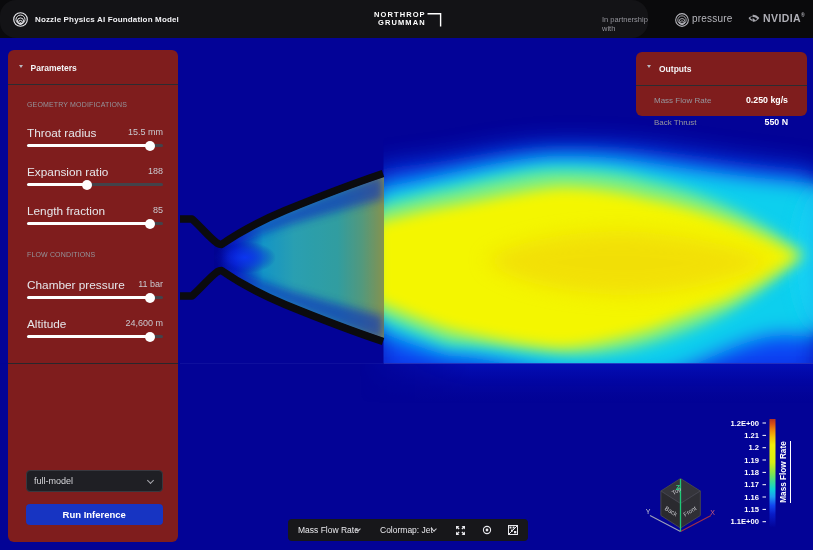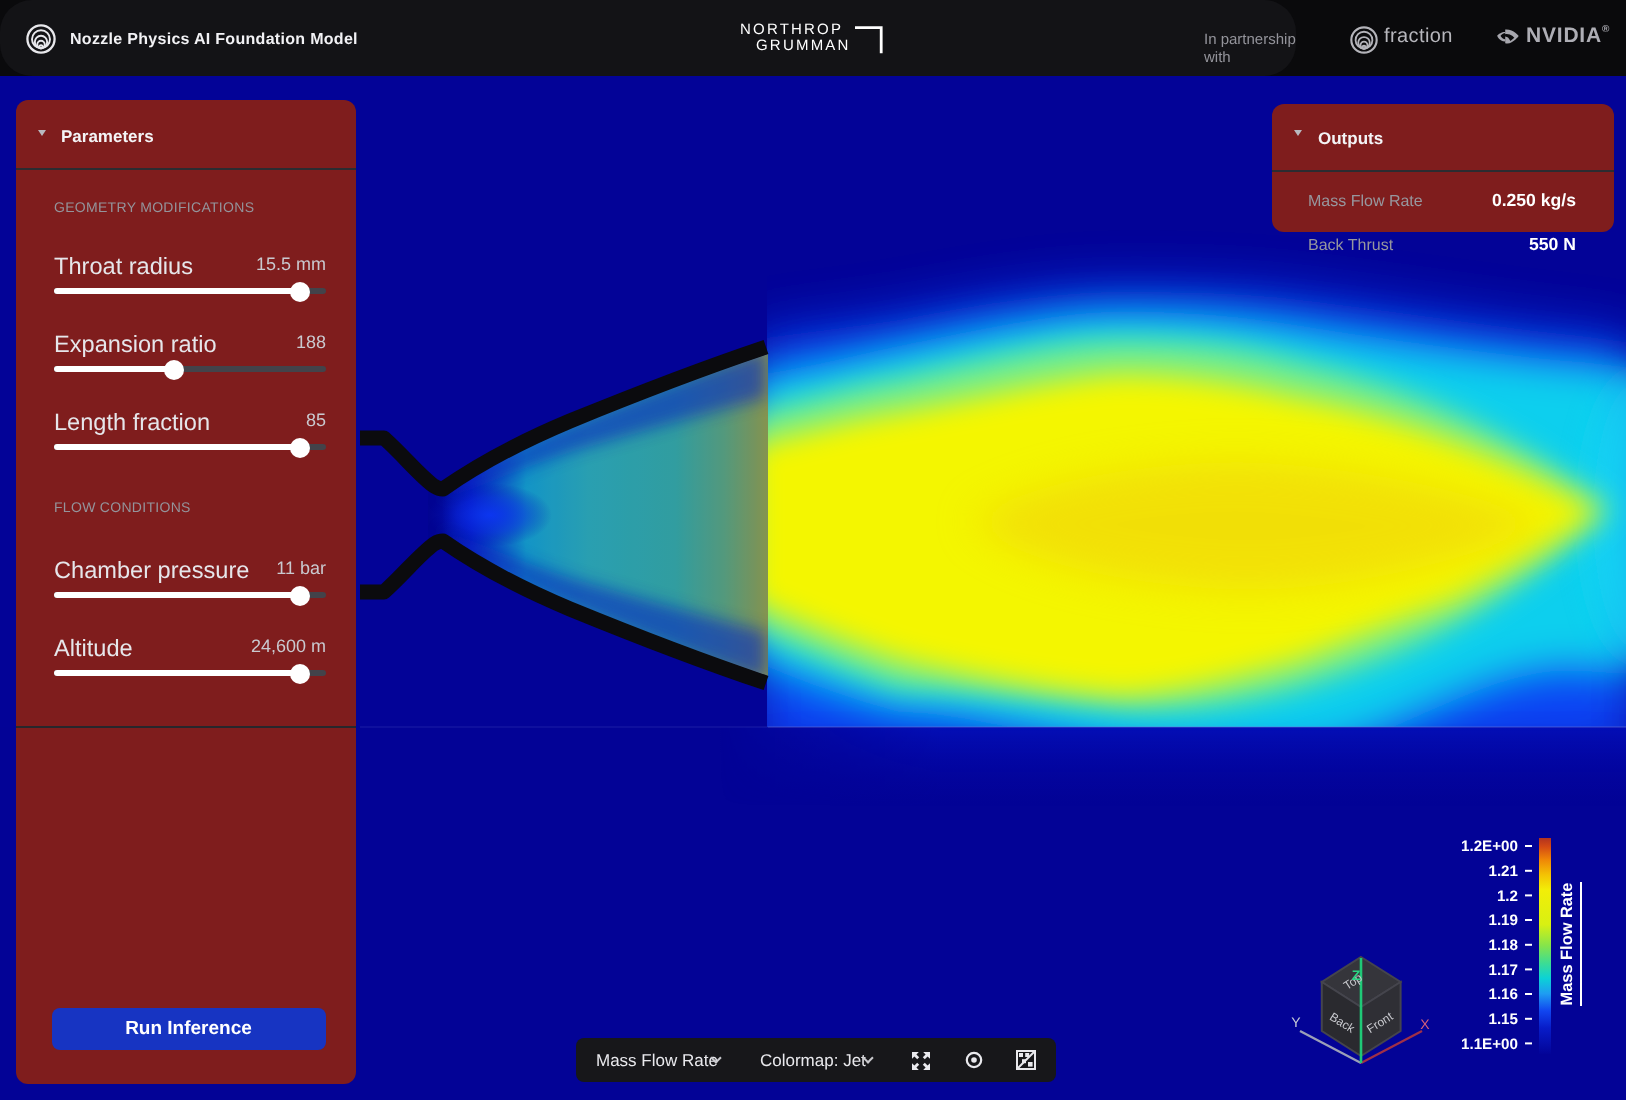--- a/index.html
+++ b/index.html
@@ -163,34 +163,34 @@
 
   <svg class="abs" style="left:13px;top:12px;" width="15" height="15" viewBox="0 0 17 17">
     <circle cx="8.5" cy="8.5" r="7.7" fill="none" stroke="#e8e8ec" stroke-width="1.3"></circle>
     <circle cx="8.5" cy="8.6" r="5.1" fill="none" stroke="#e8e8ec" stroke-width="1.1"></circle>
     <circle cx="8.5" cy="10.2" r="3.5" fill="none" stroke="#e8e8ec" stroke-width="1.1"></circle>
     <circle cx="8.5" cy="11.6" r="2.1" fill="none" stroke="#e8e8ec" stroke-width="1.1"></circle>
     <circle cx="8.5" cy="12.9" r="0.9" fill="none" stroke="#e8e8ec" stroke-width="1.1"></circle>
   </svg>
   <div class="abs" style="left:35px;top:14.5px;color:#f2f2f5;font-size:8px;font-weight:700;letter-spacing:0.15px;">Nozzle Physics AI Foundation Model</div>
 
-  <div class="abs" style="left:370px;top:11px;color:#fff;font-weight:400;font-size:7.5px;letter-spacing:1.1px;line-height:7.7px;text-align:left;">NORTHROP<br><span style="margin-left:8px;">GRUMMAN</span></div>
+  <div class="abs" style="left:370px;top:11px;color:#fff;font-weight:700;font-size:7.5px;letter-spacing:1.1px;line-height:7.7px;text-align:right;">NORTHROP<br><span style="margin-left:8px;">GRUMMAN</span></div>
   <svg class="abs" style="left:426.5px;top:13px;" width="15" height="14" viewBox="0 0 15 14">
     <path d="M0.5 0.8 H 13.6 V 13.6" fill="none" stroke="#fff" stroke-width="1.4"></path>
   </svg>
   <div class="abs" style="left:602px;top:15px;color:#94949b;font-size:7.5px;">In partnership with</div>
 
   <svg class="abs" style="left:675px;top:12.5px;" width="14" height="14" viewBox="0 0 17 17">
     <circle cx="8.5" cy="8.5" r="7.7" fill="none" stroke="#b4b4ba" stroke-width="1.3"></circle>
     <circle cx="8.5" cy="8.6" r="5.1" fill="none" stroke="#b4b4ba" stroke-width="1.1"></circle>
     <circle cx="8.5" cy="10.2" r="3.5" fill="none" stroke="#b4b4ba" stroke-width="1.1"></circle>
     <circle cx="8.5" cy="11.6" r="2.1" fill="none" stroke="#b4b4ba" stroke-width="1.1"></circle>
     <circle cx="8.5" cy="12.9" r="0.9" fill="none" stroke="#b4b4ba" stroke-width="1.1"></circle>
   </svg>
-  <div class="abs" style="left:692px;top:13px;color:#b6b6bc;font-size:10px;font-weight:400;letter-spacing:.2px;">fraction</div>
+  <div class="abs" style="left:692px;top:13px;color:#b6b6bc;font-size:10px;font-weight:400;letter-spacing:.2px;">pressure</div>
 
   <svg class="abs" style="left:747px;top:13px;" width="14" height="10" viewBox="0 0 24 17">
     <path d="M9.6 4.9 V 3 c.2 0 .5-.1.7-.1 6.6-.2 10.9 5.7 10.9 5.7s-4.7 6.4-9.7 6.4c-.7 0-1.3-.1-1.9-.3v-5.8c2.5.3 3 1.4 4.5 3.9l3.3-2.8S14.9 6.8 10.8 6.8c-.4 0-.8 0-1.2.1" fill="#a6a6ad"></path>
     <path d="M9.6 3v1.9C5.4 5.2 2.7 8.3 2.7 8.3s1.5 4.5 6.9 5v-2c-2.9-.5-4-3-4-3s1.6-2.1 4-2.4V3z" fill="#a6a6ad"></path>
   </svg>
   <div class="abs" style="left:763px;top:12px;color:#aeaeb5;font-size:10.5px;font-weight:800;letter-spacing:.4px;">NVIDIA<span style="font-size:5px;vertical-align:top;">®</span></div>
 </div>
 
 <div id="leftpanel" class="panel" style="left:8px;top:49.5px;width:170px;height:492px;">
   <span class="caret abs" style="left:11px;top:15px;border-left:2.6px solid transparent;border-right:2.6px solid transparent;border-top:3.2px solid #b9b9bf;"></span>
@@ -225,20 +225,24 @@
   <div class="thumb abs" style="left:137px;top:243px;"></div>
 
   <div class="lab abs" style="left:19px;top:267px;">Altitude</div>
   <div class="val abs" style="right:15px;top:268px;">24,600 m</div>
   <div class="track abs" style="left:19px;top:285.5px;width:136px;"></div>
   <div class="fill abs" style="left:19px;top:285.5px;width:123px;"></div>
   <div class="thumb abs" style="left:137px;top:282px;"></div>
 
   <div class="divider" style="top:313.5px;background:#27272c;"></div>
 
+  <div class="abs" style="left:18px;top:420px;width:136.5px;height:22px;background:#1f1f24;border:1px solid #38383f;border-radius:4px;">
+    <div class="abs" style="left:7px;top:5px;color:#d6d6da;font-size:9px;">full-model</div>
+    <span class="ddcaret abs" style="right:9px;top:7px;"></span>
+  </div>
   <div class="abs" style="left:18px;top:454px;width:136.5px;height:21px;background:#1734c2;border-radius:4px;text-align:center;">
     <div style="color:#fff;font-size:9.5px;font-weight:700;line-height:21px;">Run Inference</div>
   </div>
 </div>
 
 <div id="outputs" class="panel" style="left:636px;top:52px;width:171px;height:64px;">
   <span class="caret abs" style="left:11px;top:13px;border-left:2.6px solid transparent;border-right:2.6px solid transparent;border-top:3.2px solid #b9b9bf;"></span>
   <div class="ptitle abs" style="left:23px;top:11.5px;">Outputs</div>
   <div class="divider" style="top:32.5px;"></div>
   <div class="abs" style="left:18px;top:44px;color:#97979e;font-size:8px;">Mass Flow Rate</div>

